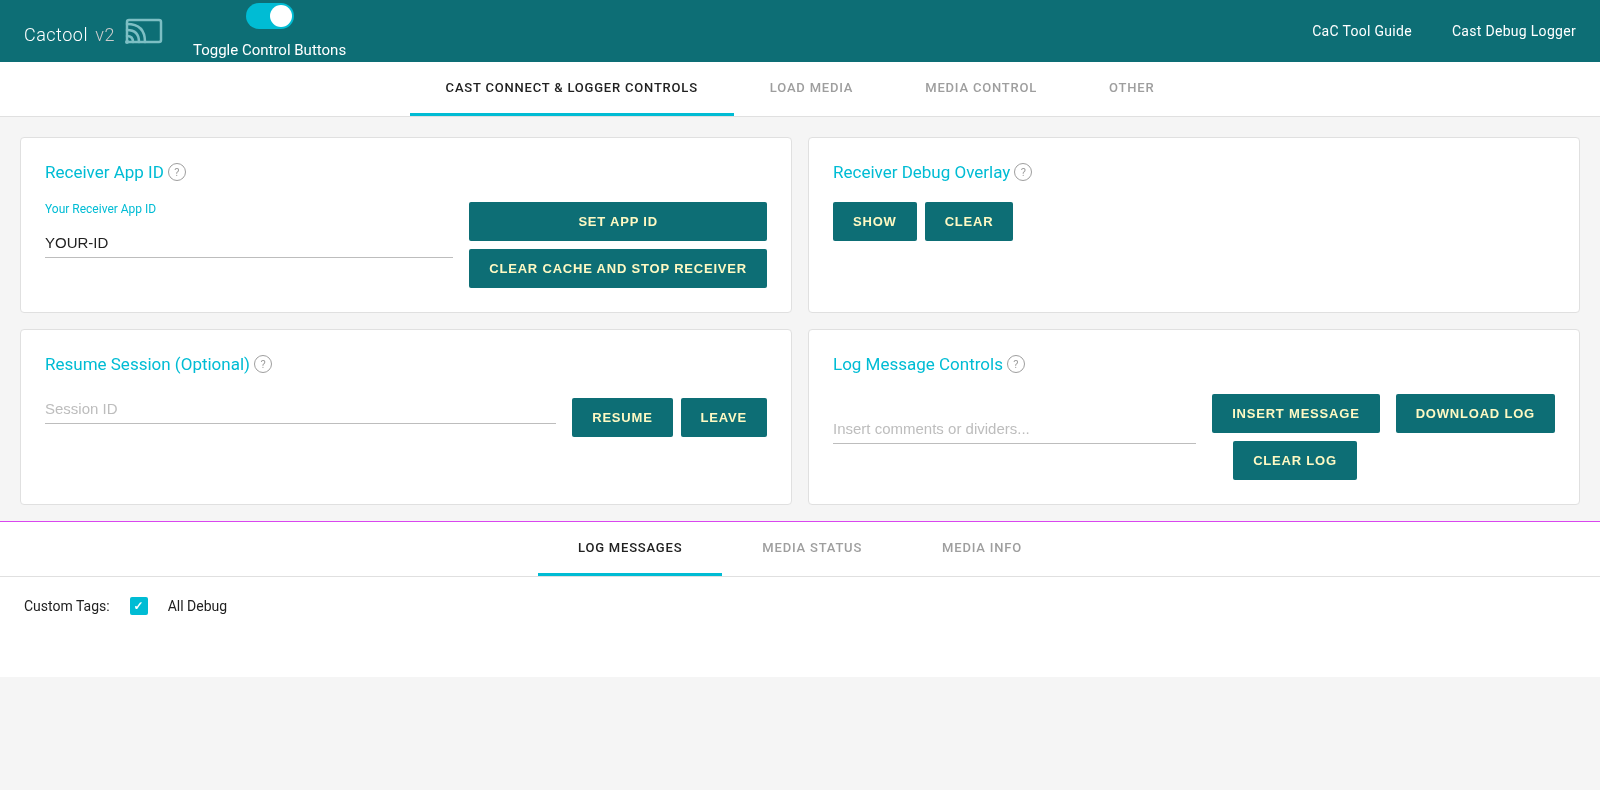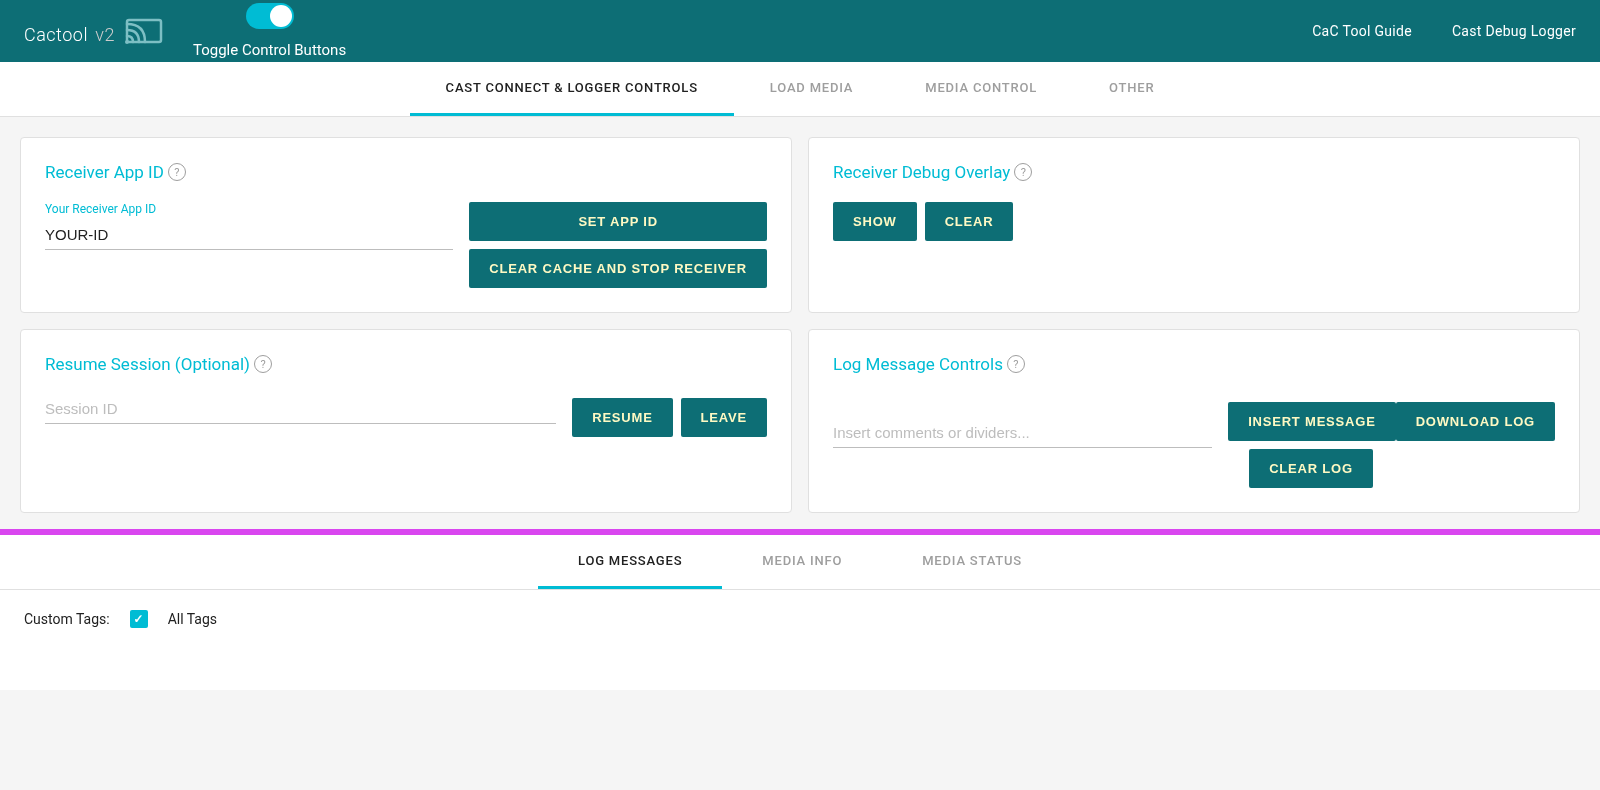--- a/index.html
+++ b/index.html
@@ -139,21 +139,21 @@
       font-size: 11px;
       color: #9e9e9e;
       cursor: pointer;
       flex-shrink: 0;
     }
 
     
     .input-label {
       font-size: 12px;
       color: #00bcd4;
-      margin-bottom: 4px;
+      margin-bottom: 12px;
     }
     .text-input {
       width: 100%;
       border: none;
       border-bottom: 1px solid #bdbdbd;
       padding: 6px 0;
       font-size: 15px;
       color: #212121;
       outline: none;
       background: transparent;
@@ -218,29 +218,28 @@
       flex: 1;
     }
     .log-btn-group {
       display: flex;
       flex-direction: column;
       gap: 0;
       flex-shrink: 0;
     }
     .log-btn-row {
       display: flex;
-      gap: 0;
-      margin-top: 8px;
+      gap: 16px;
     }
 
     
     .bottom-section {
       background: white;
       margin-top: 16px;
-      border-top: 6px solid #d946ef;
+      border-top: 1px solid #d946ef;
     }
     .bottom-tabs {
       display: flex;
       justify-content: center;
       gap: 0;
       background: white;
       border-bottom: 1px solid #e0e0e0;
     }
     .bottom-tab {
       padding: 18px 40px;
@@ -389,23 +388,23 @@
         </div>
       </div>
     </div>
 
   </div>
 </div>
 
 <div class="bottom-section">
   <div class="bottom-tabs">
     <div class="bottom-tab active">LOG MESSAGES</div>
+    <div class="bottom-tab">MEDIA STATUS</div>
     <div class="bottom-tab">MEDIA INFO</div>
-    <div class="bottom-tab">MEDIA STATUS</div>
   </div>
   <div class="bottom-content">
     <div class="custom-tags-row">
       <span>Custom Tags:</span>
       <div class="checkbox-teal"></div>
-      <span>All Tags</span>
+      <span>All Debug</span>
     </div>
   </div>
 </div>
 
 </body></html>

